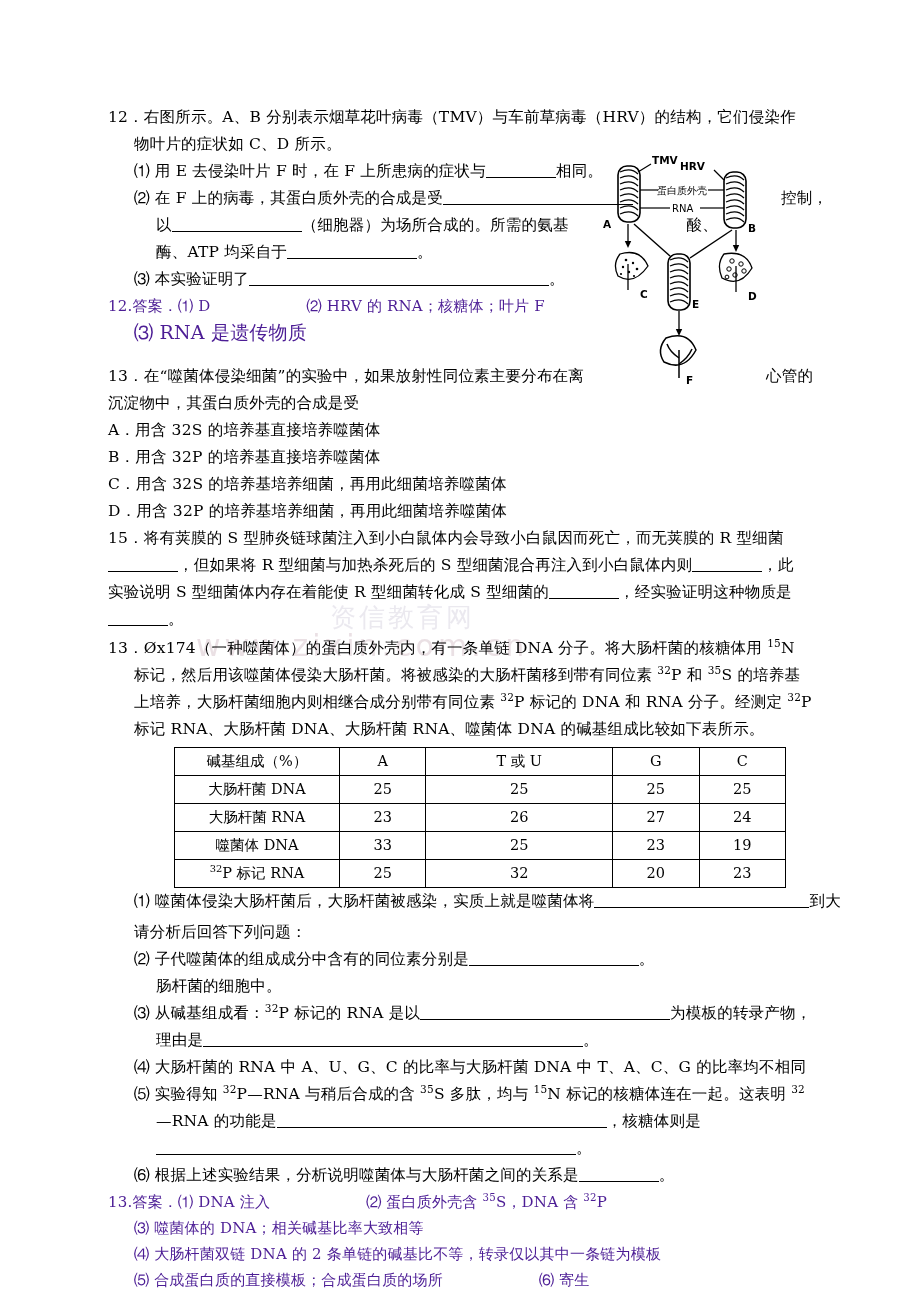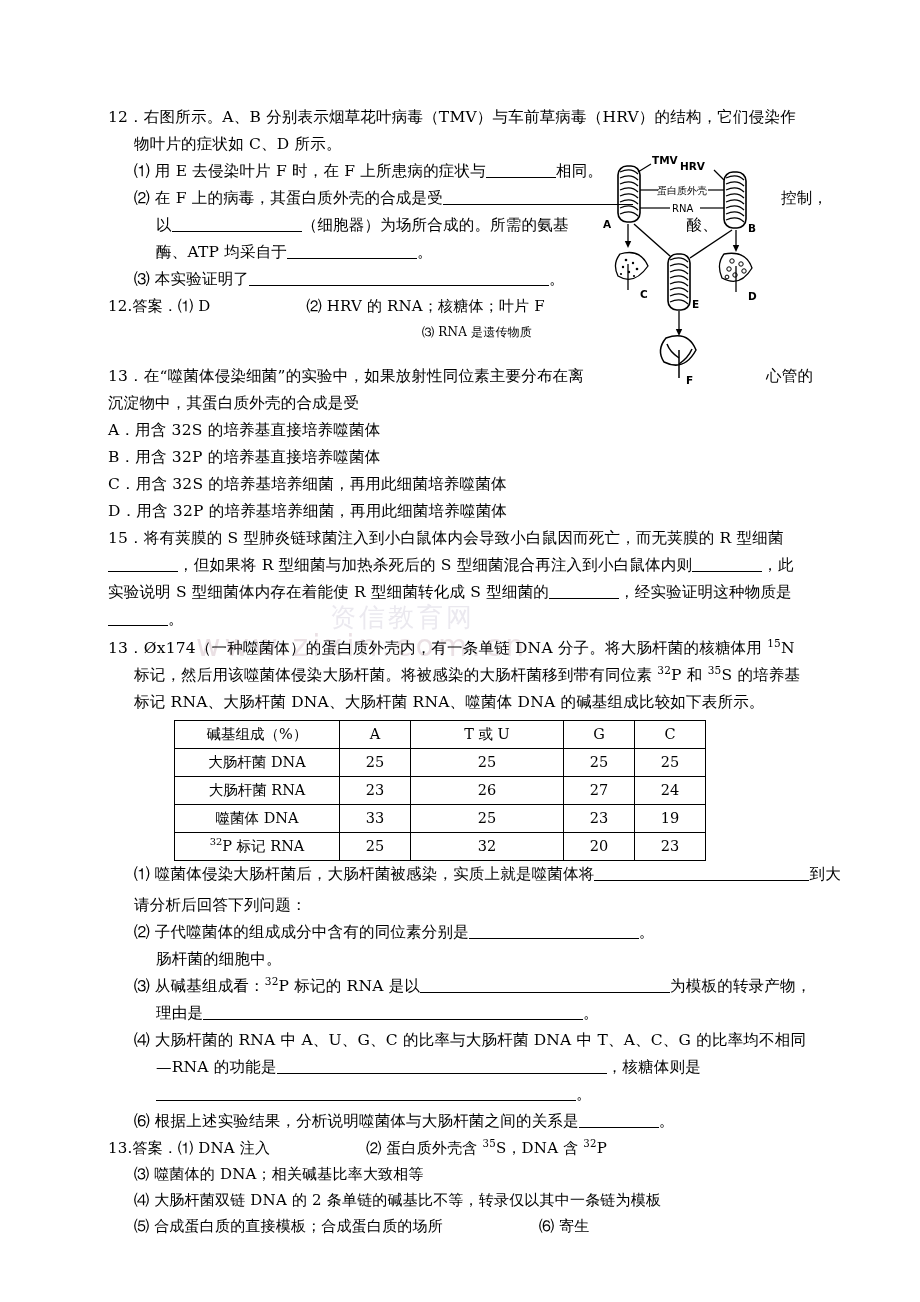--- a/index.html
+++ b/index.html
@@ -42,21 +42,21 @@
   .hang .num {
     flex: 0 0 auto;
     white-space: nowrap;
   }
   .hang .body { flex: 1 1 auto; }
 
   .indent1 { padding-left: 26px; }
   .indent2 { padding-left: 48px; }
 
   .ans {
-    color: #000000;
+    color: #4c1d95;
     font-size: 15px;
     line-height: 26px;
   }
   .ans .gap-md { display: inline-block; width: 96px; }
 
   sup { font-size: 0.68em; vertical-align: super; line-height: 0; }
 
   
   .bl {
     display: inline-block;
@@ -76,21 +76,21 @@
   .bl.w330 { width: 330px; }
   .bl.w350 { width: 350px; }
   .bl.w380 { width: 380px; }
   .bl.w420 { width: 420px; }
 
   
   .tbl-wrap { padding-left: 66px; margin-top: 4px; }
   table.basetbl {
     border-collapse: collapse;
     font-size: 14.5px;
-    width: 532px;
+    width: 612px;
   }
   table.basetbl td {
     border: 1px solid #000;
     text-align: center;
     padding: 3px 2px 4px 2px;
     height: 20px;
     line-height: 18px;
   }
   table.basetbl td.lbl { width: 160px; }
 
@@ -280,21 +280,21 @@
       <div class="line indent1">
         <span>⑶</span>
         <span>本实验证明了</span><span class="bl w300"></span><span>。</span>
       </div>
     </div>
 
     <div class="q-block ans">
       <div class="line" style="font-size:15px;line-height:26px;">
         <span>12.答案．</span><span>⑴ D</span><span class="gap-md"></span><span>⑵ HRV 的 RNA；核糖体；叶片 F</span>
       </div>
-      <div class="line indent1" style="font-size:12px;line-height:26px;text-align:center;">⑶ RNA 是遗传物质</div>
+      <div class="line indent1" style="font-size:19px;line-height:26px;">⑶ RNA 是遗传物质</div>
     </div>
 
     <div class="q-block" style="margin-top:18px">
       <div class="line">
         <span>13．</span><span>在“噬菌体侵染细菌”的实验中，如果放射性同位素主要分布在离</span><span style="display:inline-block;width:182px"></span><span>心管的</span>
       </div>
       <div class="line">沉淀物中，其蛋白质外壳的合成是受</div>
       <div class="line">A．用含 32S 的培养基直接培养噬菌体</div>
       <div class="line">B．用含 32P 的培养基直接培养噬菌体</div>
       <div class="line">C．用含 32S 的培养基培养细菌，再用此细菌培养噬菌体</div>
@@ -315,20 +315,21 @@
         <span class="bl w60"></span><span>。</span>
       </div>
     </div>
 
     <div class="q-block" style="margin-top:2px">
       <div class="hang line">
         <span class="num">13．</span>
         <span class="body"><span>Øx174（一种噬菌体）的蛋白质外壳内，有一条单链 DNA 分子。将大肠杆菌的核糖体用 </span><sup>15</sup><span>N</span></span>
       </div>
       <div class="line indent1"><span>标记，然后用该噬菌体侵染大肠杆菌。将被感染的大肠杆菌移到带有同位素 </span><sup>32</sup><span>P 和 </span><sup>35</sup><span>S 的培养基</span></div>
+      <div class="line indent1"><span>上培养，大肠杆菌细胞内则相继合成分别带有同位素 </span><sup>32</sup><span>P 标记的 DNA 和 RNA 分子。经测定 </span><sup>32</sup><span>P</span></div>
       <div class="line indent1">标记 RNA、大肠杆菌 DNA、大肠杆菌 RNA、噬菌体 DNA 的碱基组成比较如下表所示。</div>
 
       <div class="tbl-wrap">
         <table class="basetbl">
           <tbody>
               <tr>
             <td class="lbl">碱基组成（%）</td>
             <td>A</td>
             <td>T 或 U</td>
             <td>G</td>
@@ -385,20 +386,24 @@
       </div>
       <div class="line indent2">
         <span>理由是</span><span class="bl w380"></span><span>。</span>
       </div>
 
       <div class="line indent1">
         <span>⑷</span>
         <span>大肠杆菌的 RNA 中 A、U、G、C 的比率与大肠杆菌 DNA 中 T、A、C、G 的比率均不相同</span>
       </div>
 
+      <div class="line indent1">
+        <span>⑸</span>
+        <span>实验得知 </span><sup>32</sup><span>P—RNA 与稍后合成的含 </span><sup>35</sup><span>S 多肽，均与 </span><sup>15</sup><span>N 标记的核糖体连在一起。这表明 </span><sup>32</sup>
+      </div>
       <div class="line indent2">
         <span>—RNA 的功能是</span><span class="bl w330"></span><span>，核糖体则是</span>
       </div>
       <div class="line indent2">
         <span class="bl w420"></span><span>。</span>
       </div>
 
       <div class="line indent1">
         <span>⑹</span>
         <span>根据上述实验结果，分析说明噬菌体与大肠杆菌之间的关系是</span><span class="bl w80"></span><span>。</span>

